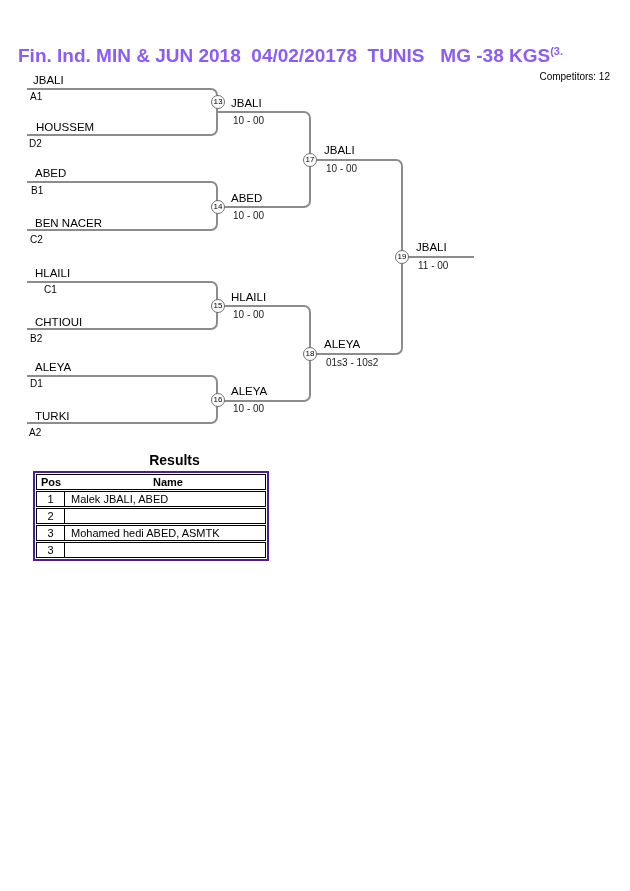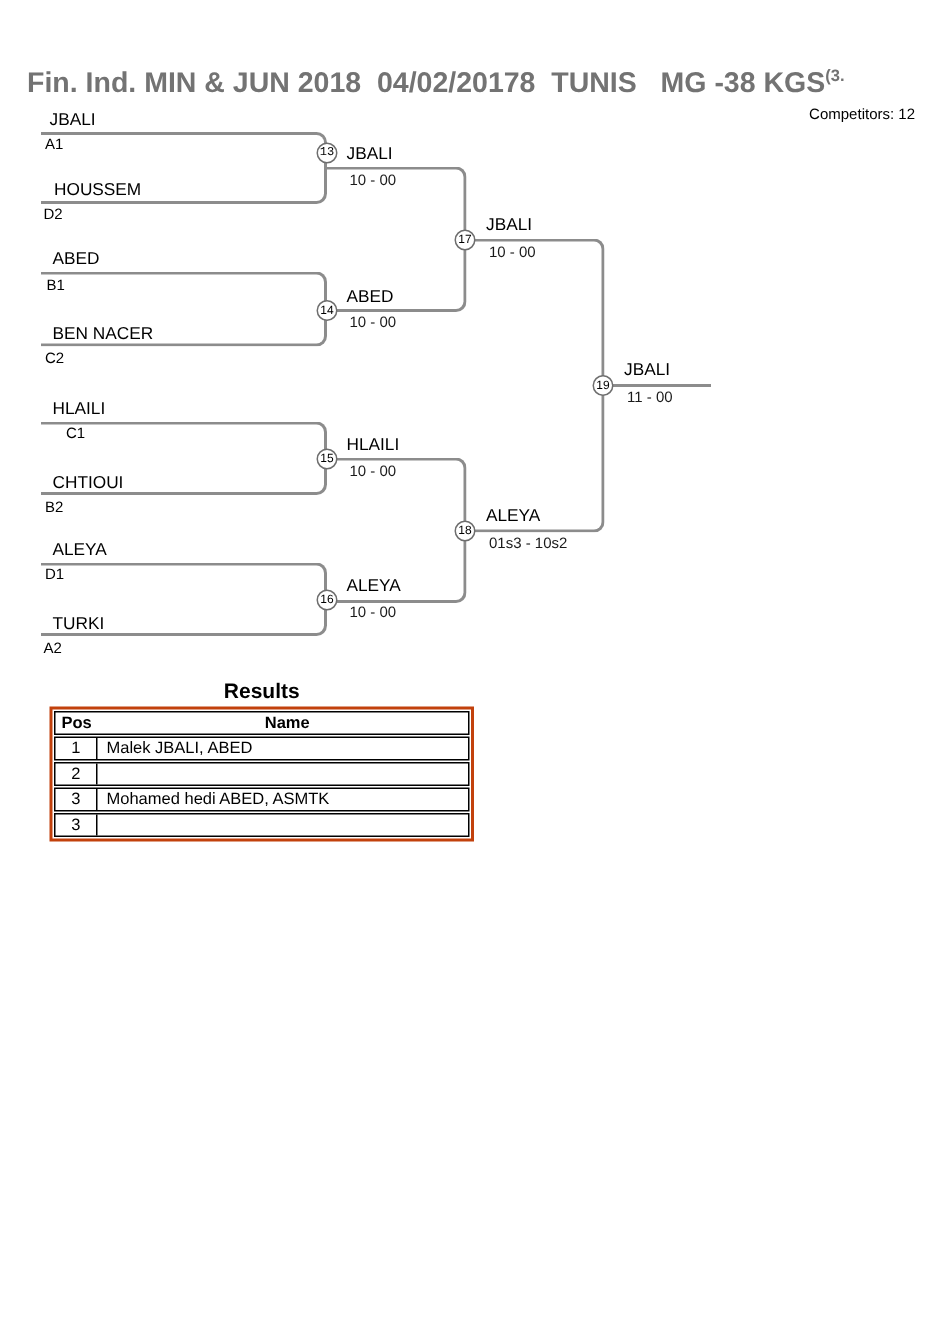--- a/index.html
+++ b/index.html
@@ -3,21 +3,21 @@
 <meta charset="utf-8">
 <style>
   html,body { margin:0; padding:0; }
   body {
     width:630px; height:891px; background:#ffffff; position:relative;
     font-family:"Liberation Sans", sans-serif; color:#000; overflow:hidden;
   }
   .abs { position:absolute; }
   .title {
     left:18px; top:45px; width:612px;
-    font-size:19px; font-weight:bold; white-space:pre; color:#737373;
+    font-size:19px; font-weight:bold; white-space:pre; color:#8b5cf6;
   }
   .title sup { font-size:11px; font-weight:bold; }
   .competitors {
     right:20px; top:71px; font-size:10px; color:#000;
   }
   
   .shape {
     box-sizing:border-box;
     border:2px solid #8c8c8c; border-left:none;
     border-radius:0 7px 7px 0;
@@ -27,21 +27,21 @@
   .badge {
     box-sizing:border-box; width:14px; height:14px; border-radius:50%;
     border:1px solid #6e6e6e; background:#fff;
     font-size:8px; line-height:12px; text-align:center; color:#000; z-index:3;
   }
   .name  { font-size:11.5px; line-height:13px; white-space:nowrap; color:#000; }
   .seed  { font-size:10px; line-height:12px; color:#000; }
   .score { font-size:10px; line-height:12px; white-space:nowrap; color:#1a1a1a; }
   
   .rheading { left:33px; top:452px; width:283px; text-align:center; font-size:14px; font-weight:bold; }
-  .rtable { left:33px; top:471px; width:283px; border:2px solid #c2410c; box-sizing:border-box; background:#fff; }
+  .rtable { left:33px; top:471px; width:236px; border:2px solid #4c1d95; box-sizing:border-box; background:#fff; }
   .rrow { display:flex; border:1px solid #000; margin:1px; height:16px; box-sizing:border-box; align-items:stretch; font-size:11px; }
   .rpos { width:27px; border-right:1px solid #000; display:flex; align-items:center; justify-content:center; }
   .rname { flex:1; display:flex; align-items:center; padding-left:6px; }
   .rrow.rhead { font-weight:bold; }
   .rrow.rhead .rpos { border-right:none; justify-content:flex-start; padding-left:4px; width:30px; }
   .rrow.rhead .rname { justify-content:center; padding-left:0; }
 </style>
 </head>
 <body>
 

